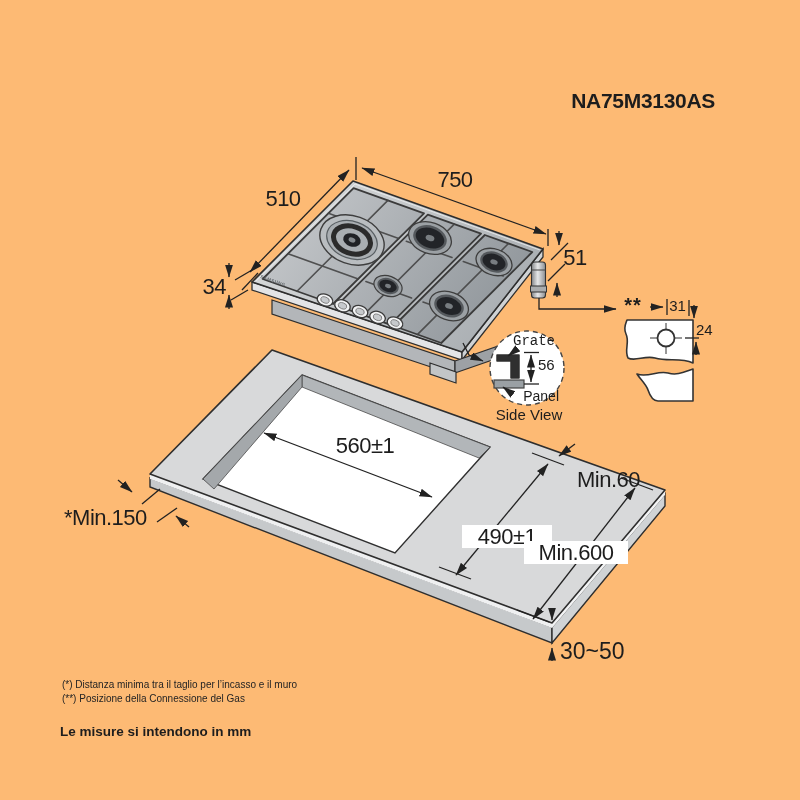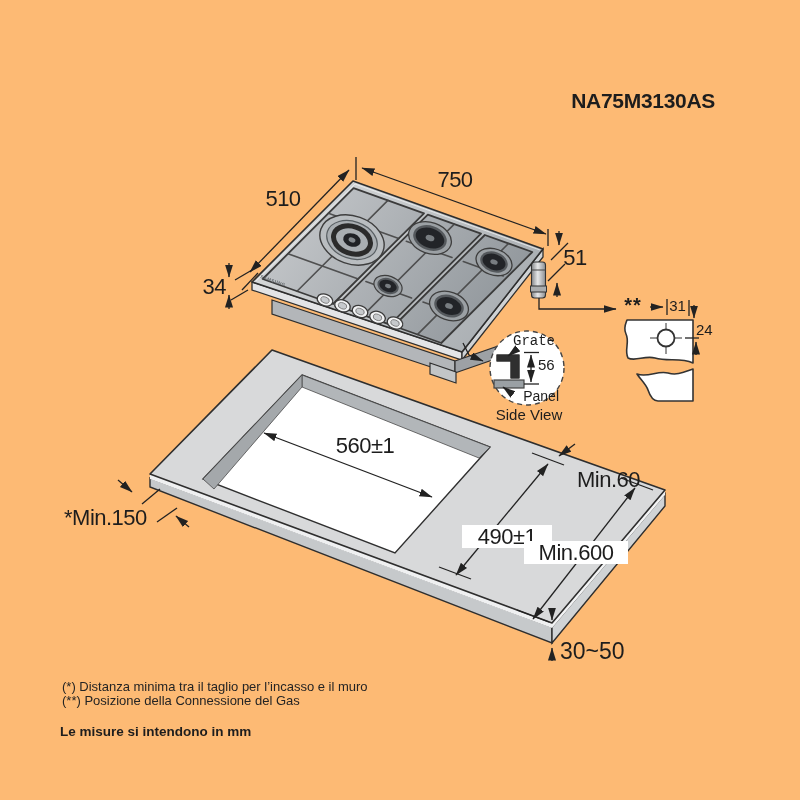--- a/index.html
+++ b/index.html
@@ -9,21 +9,21 @@
   .lbl{position:absolute;white-space:nowrap;color:#1d1d1d;line-height:1.05;}
   .dim{font-size:22px;font-weight:400;letter-spacing:-0.5px;}
   .dim-sm{font-size:15px;}
   .ctr{text-align:center;}
   .rgt{text-align:right;}
   .halo{background:#ffffff;padding:0 3px;}
   .title{font-size:21px;font-weight:700;letter-spacing:-0.3px;}
   .detail-lbl{font-size:14px;}
   .caption{font-size:15px;}
   .stars{font-size:20px;font-weight:700;letter-spacing:1px;}
-  .fnote{font-size:13px;color:#242424;text-align:right;}
+  .fnote{font-size:10px;color:#242424;text-align:right;}
   .units{font-size:13.5px;font-weight:700;margin-top:6px;}
   .brand{font-size:4.5px;letter-spacing:0.5px;color:#62676b;font-weight:700;
          transform:rotate(19.5deg);transform-origin:left top;}
 </style>
 </head>
 <body>
 
 <div class="page">
 
 <svg width="800" height="800" viewBox="0 0 800 800">

